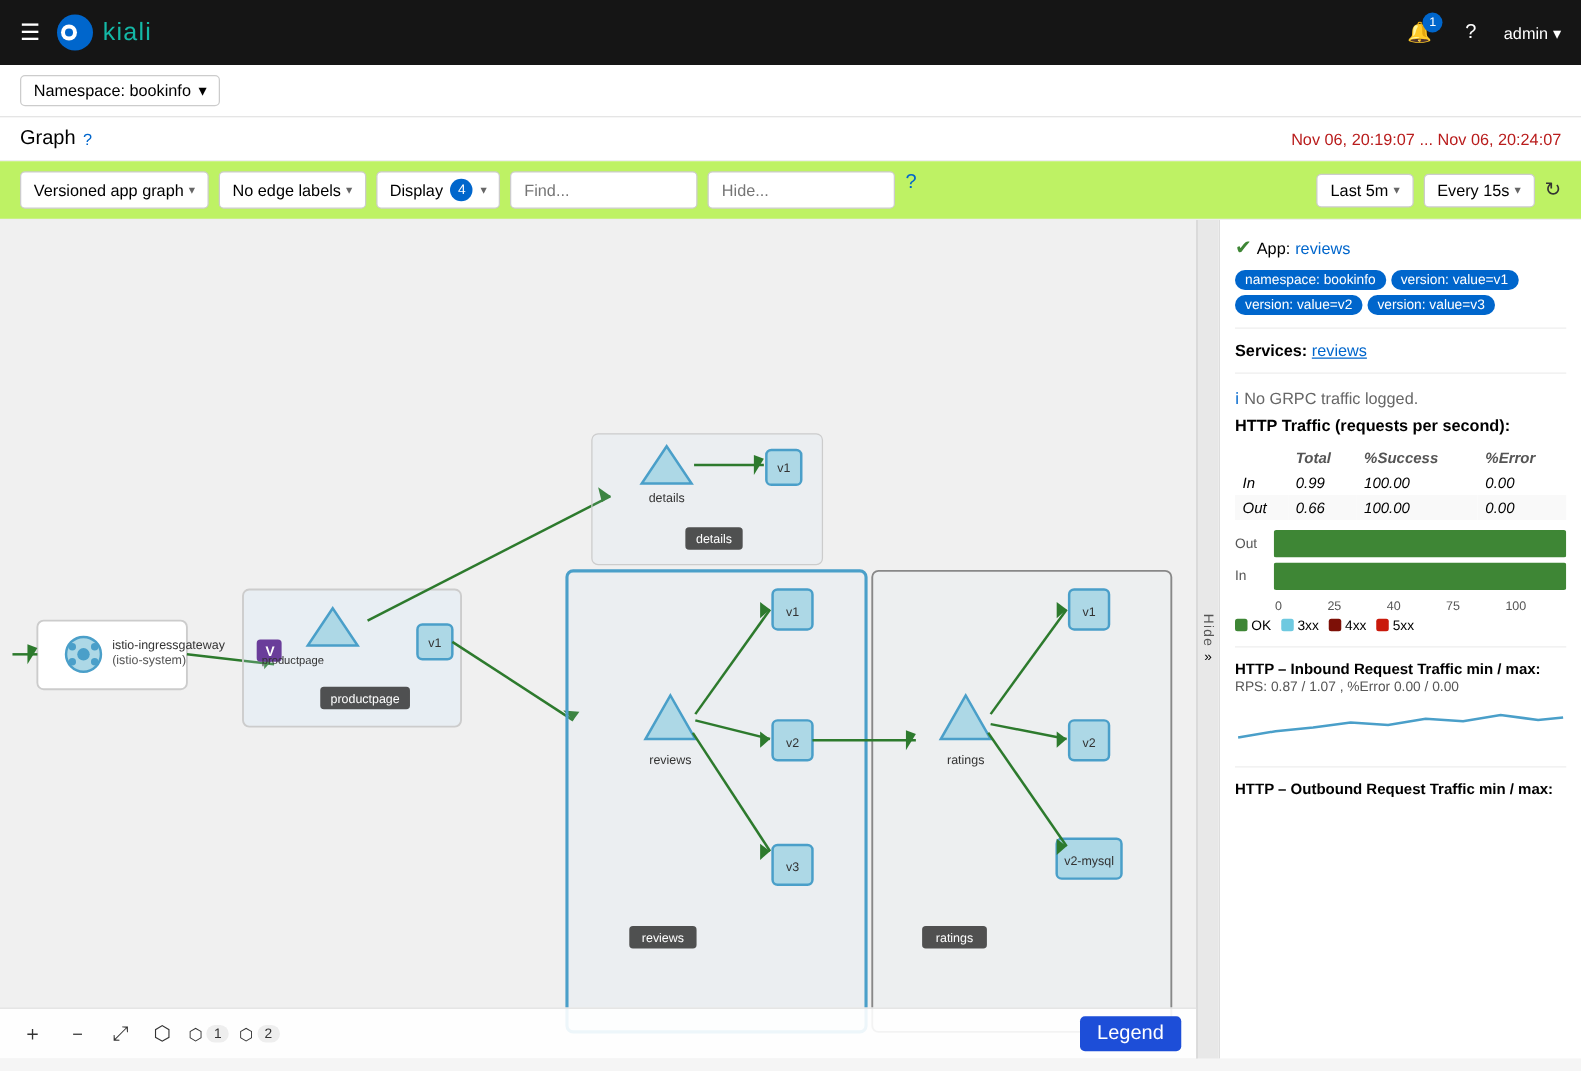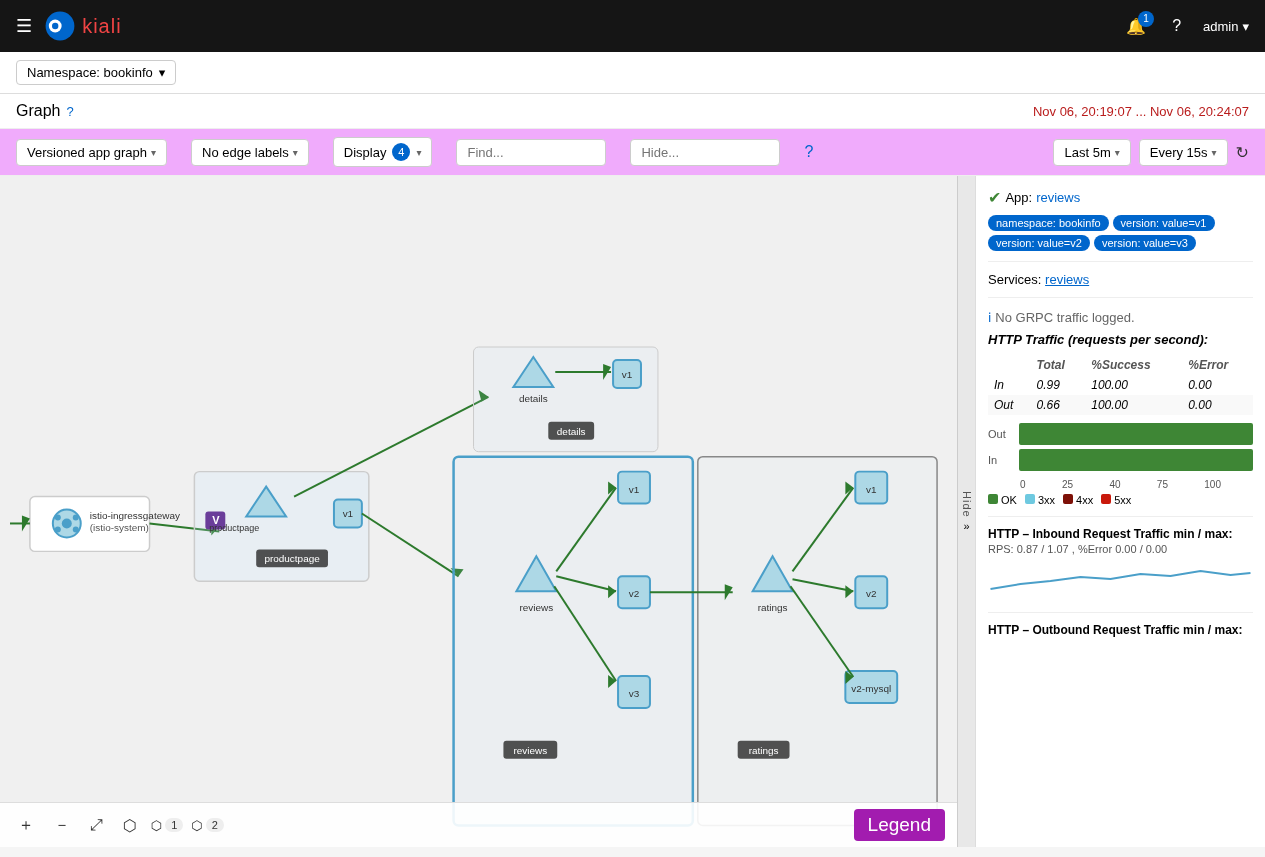--- a/index.html
+++ b/index.html
@@ -10,21 +10,21 @@
       background: #151515;
       height: 52px;
       display: flex;
       align-items: center;
       padding: 0 16px;
       gap: 12px;
     }
     .hamburger { color: #fff; font-size: 18px; cursor: pointer; }
     .kiali-logo { display: flex; align-items: center; gap: 6px; }
     .kiali-icon { width: 32px; height: 32px; }
-    .kiali-text { color: #ef4444; font-size: 20px; font-weight: 300; letter-spacing: 1px; }
+    .kiali-text { color: #14b8a6; font-size: 20px; font-weight: 300; letter-spacing: 1px; }
     .topnav-spacer { flex: 1; }
     .topnav-bell { position: relative; color: #fff; font-size: 16px; margin-right: 4px; cursor: pointer; }
     .bell-badge {
       position: absolute; top: -6px; right: -8px;
       background: #06c; color: #fff; border-radius: 50%;
       font-size: 10px; width: 16px; height: 16px;
       display: flex; align-items: center; justify-content: center;
     }
     .topnav-help { color: #fff; font-size: 16px; margin: 0 10px; cursor: pointer; }
     .topnav-user { color: #fff; display: flex; align-items: center; gap: 4px; cursor: pointer; }
@@ -54,25 +54,24 @@
       align-items: center;
       justify-content: space-between;
       border-bottom: 1px solid #eee;
     }
     .graph-title { display: flex; align-items: center; gap: 6px; font-size: 16px; font-weight: 500; }
     .help-icon { color: #06c; font-size: 13px; cursor: pointer; }
     .time-range { font-size: 13px; color: #b91c1c; }
 
     
     .toolbar {
-      background: #f0abfc;
+      background: #bef264;
       padding: 8px 16px;
       display: flex;
-      align-items: center;
-      gap: 24px;
+      gap: 8px;
       border-bottom: 1px solid #eee;
       flex-wrap: wrap;
     }
     .toolbar-select {
       display: flex; align-items: center; gap: 4px;
       border: 1px solid #ccc; border-radius: 4px;
       padding: 5px 10px;
       background: #fff;
       cursor: pointer;
       font-size: 13px;
@@ -118,25 +117,25 @@
       display: flex;
       align-items: center;
       gap: 8px;
     }
     .graph-btn {
       background: none; border: none; cursor: pointer;
       font-size: 16px; color: #333; padding: 3px 6px;
       border-radius: 3px;
     }
     .legend-btn {
-      background: #a21caf; color: #fff;
+      background: #1d4ed8; color: #fff;
       border: none; border-radius: 4px;
       padding: 5px 14px;
       cursor: pointer;
-      font-size: 19px;
+      font-size: 16px;
       margin-left: auto;
     }
     .badge-btn {
       display: flex; align-items: center; gap: 3px;
       background: none; border: none; cursor: pointer;
       font-size: 13px; color: #333;
     }
     .badge { background: #eee; border-radius: 10px; padding: 1px 6px; font-size: 11px; }
 
     
@@ -172,21 +171,21 @@
       background: #06c; color: #fff;
       border-radius: 10px;
       padding: 2px 8px;
       font-size: 11px;
       cursor: pointer;
     }
 
     .section-divider { border: none; border-top: 1px solid #eee; margin: 10px 0; }
 
     .info-row { margin-bottom: 4px; }
-    .info-label { font-weight: 400; }
+    .info-label { font-weight: 700; }
     .info-link { color: #06c; }
 
     .no-traffic { display: flex; align-items: center; gap: 4px; color: #666; margin: 8px 0 4px; }
     .info-circle { color: #06c; }
 
     
     .traffic-table { width: 100%; border-collapse: collapse; margin: 8px 0; font-size: 12px; font-style: italic; }
     .traffic-table th { text-align: left; padding: 3px 6px; color: #555; font-weight: 600; }
     .traffic-table td { padding: 3px 6px; }
     .traffic-table tr:nth-child(even) { background: #f9f9f9; }
@@ -467,21 +466,21 @@
       <a class="info-link" href="#"> reviews</a>
     </div>
 
     <hr class="section-divider">
 
     <div class="no-traffic">
       <span class="info-circle">ℹ</span>
       <span>No GRPC traffic logged.</span>
     </div>
 
-    <div style="font-weight:600;margin:6px 0 4px;font-style:italic;">HTTP Traffic (requests per second):</div>
+    <div style="font-weight:600;margin:6px 0 4px;">HTTP Traffic (requests per second):</div>
 
     <table class="traffic-table">
       <thead>
         <tr>
           <th></th>
           <th>Total</th>
           <th>%Success</th>
           <th>%Error</th>
         </tr>
       </thead>

